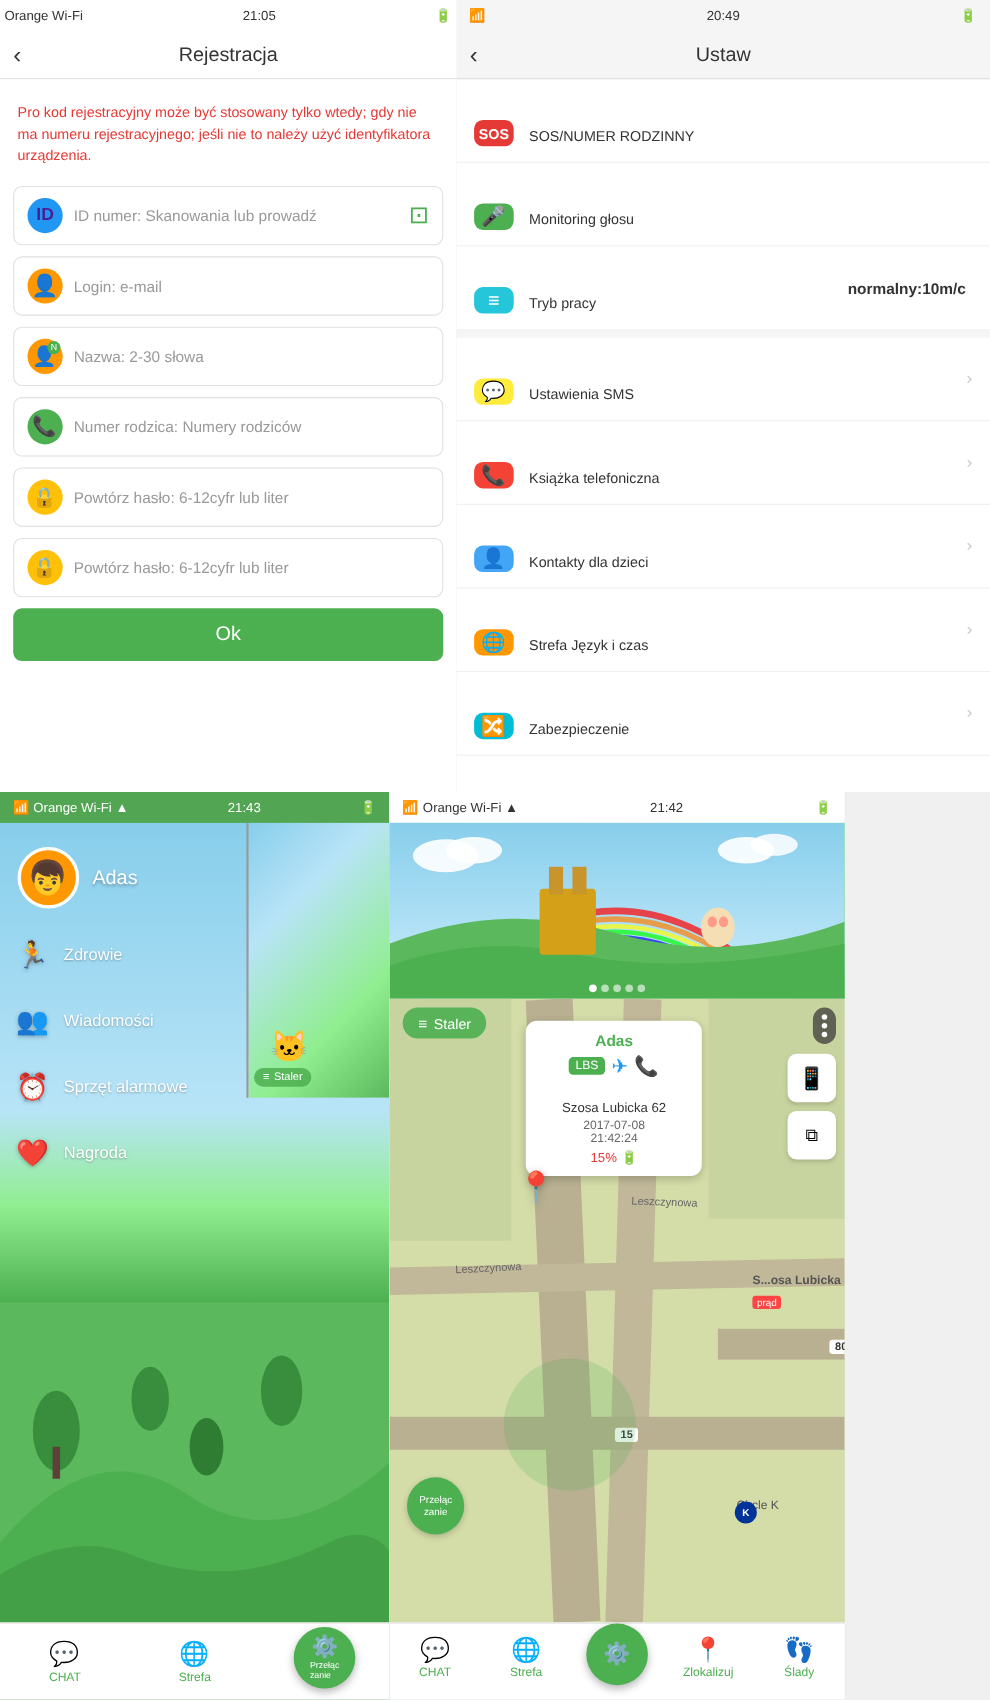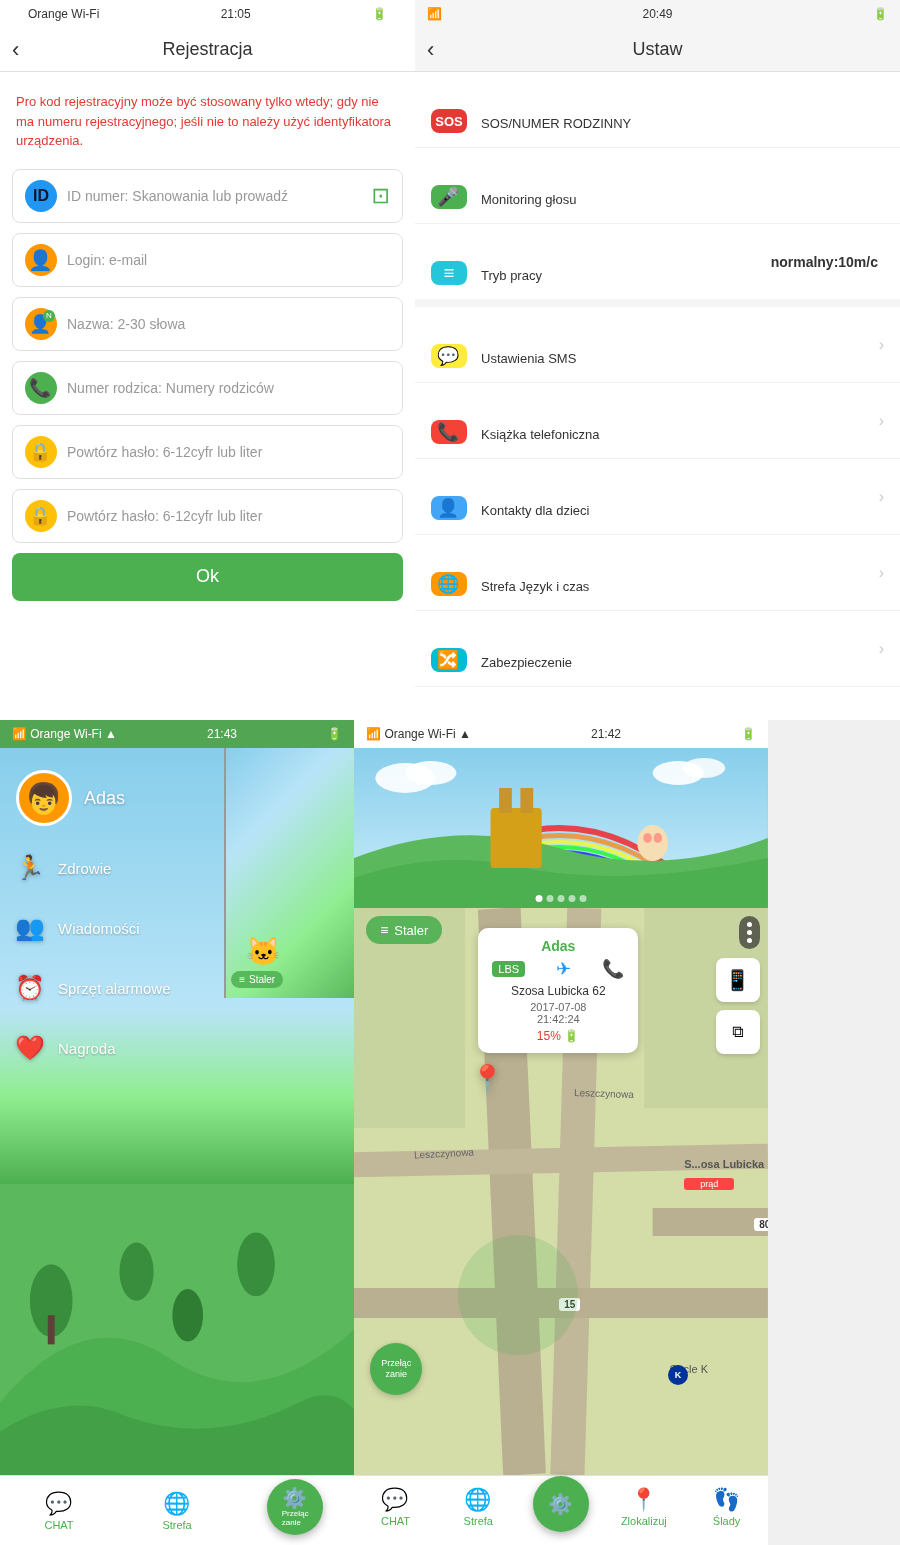--- a/index.html
+++ b/index.html
@@ -4,33 +4,33 @@
   <meta name="viewport" content="width=900">
   <style>
     * { box-sizing: border-box; margin: 0; padding: 0; }
     body { width: 900px; height: 1545px; font-family: -apple-system, 'Helvetica Neue', Arial, sans-serif; overflow: hidden; background: #f0f0f0; }
 
     
     .top-row { display: flex; width: 900px; height: 720px; }
 
     
     .screen-left { width: 415px; height: 720px; background: #fff; position: relative; overflow: hidden; }
-    .status-bar-left { height: 28px; background: #fff; display: flex; align-items: center; justify-content: space-between; padding: 0 28px; font-size: 12px; color: #333; text-align: center; }
+    .status-bar-left { height: 28px; background: #fff; display: flex; align-items: center; justify-content: space-between; padding: 0 4px; font-size: 12px; color: #333; text-align: center; }
 
     .nav-header-left { height: 44px; background: #fff; display: flex; align-items: center; justify-content: center; border-bottom: 1px solid #e0e0e0; position: relative; }
     .nav-header-left .back-btn { position: absolute; left: 12px; font-size: 22px; color: #333; }
     .nav-header-left .title { font-size: 18px; font-weight: 500; color: #333; }
 
     .reg-content { padding: 12px; }
     .reg-warning { background: #fff; padding: 8px 4px; margin-bottom: 10px; }
     .reg-warning p { color: #e53935; font-size: 13px; line-height: 1.5; }
 
     .reg-field { display: flex; align-items: center; background: #fff; border: 1px solid #e0e0e0; border-radius: 8px; padding: 10px 12px; margin-bottom: 10px; }
     .reg-field .field-icon { width: 32px; height: 32px; border-radius: 50%; display: flex; align-items: center; justify-content: center; margin-right: 10px; flex-shrink: 0; font-size: 16px; }
-    .icon-id { background: #2196F3; color: #0f172a; font-size: 11px; font-weight: bold; }
+    .icon-id { background: #2196F3; color: #4c1d95; font-size: 11px; font-weight: bold; }
     .icon-login { background: #FF9800; }
     .icon-name { background: #FF9800; }
     .icon-phone { background: #4CAF50; color: #fff; }
     .icon-lock { background: #FFC107; }
     .reg-field .field-text { color: #999; font-size: 14px; flex: 1; }
     .reg-field .field-scan { color: #4CAF50; font-size: 22px; margin-left: auto; }
 
     .lang-row { display: flex; justify-content: space-between; padding: 6px 4px; margin-bottom: 12px; font-size: 13px; color: #666; }
     .lang-row span.val { color: #4CAF50; }
 
@@ -102,21 +102,21 @@
     .banner-dots { position: absolute; bottom: 6px; left: 50%; transform: translateX(-50%); display: flex; gap: 4px; }
     .banner-dot { width: 7px; height: 7px; border-radius: 50%; background: rgba(255,255,255,0.6); }
     .banner-dot.active { background: #fff; }
 
     
     .map-area { width: 100%; height: calc(825px - 28px - 160px - 70px); background: #d0d8c0; position: relative; overflow: hidden; }
 
     
     .location-popup { position: absolute; top: 20px; left: 30%; background: #fff; border-radius: 10px; padding: 10px 14px; box-shadow: 0 2px 8px rgba(0,0,0,0.2); min-width: 160px; z-index: 20; }
     .popup-name { color: #4CAF50; font-size: 14px; font-weight: 600; text-align: center; margin-bottom: 4px; }
-    .popup-lbs { display: flex; align-items: center; justify-content: space-between; gap: 6px; margin-bottom: 4px; }
+    .popup-lbs { display: flex; align-items: center; justify-content: center; gap: 6px; margin-bottom: 20px; }
     .popup-lbs-label { background: #4CAF50; color: #fff; font-size: 11px; padding: 2px 6px; border-radius: 4px; }
     .popup-phone { color: #4CAF50; font-size: 18px; }
     .popup-address { font-size: 12px; color: #333; text-align: center; margin-bottom: 3px; }
     .popup-time { font-size: 11px; color: #666; text-align: center; margin-bottom: 4px; }
     .popup-battery { display: flex; align-items: center; justify-content: center; gap: 4px; font-size: 12px; color: #e53935; }
 
     
     .side-btns { position: absolute; right: 8px; top: 20px; display: flex; flex-direction: column; gap: 8px; z-index: 20; }
     .side-btn { width: 44px; height: 44px; background: #fff; border-radius: 8px; display: flex; align-items: center; justify-content: center; box-shadow: 0 2px 4px rgba(0,0,0,0.15); font-size: 20px; cursor: pointer; }
 
@@ -445,21 +445,21 @@
 
         <rect x="0" y="0" width="130" height="220" fill="#c8d4a0"></rect>
         <rect x="340" y="0" width="145" height="200" fill="#c8d4a0"></rect>
       </svg>
 
       <div style="position:absolute;top:240px;left:60px;font-size:10px;color:#666;font-weight:500;transform:rotate(-3deg);">Leszczynowa</div>
       <div style="position:absolute;top:180px;left:220px;font-size:10px;color:#666;font-weight:500;transform:rotate(2deg);">Leszczynowa</div>
       <div style="position:absolute;top:250px;left:330px;font-size:11px;color:#555;font-weight:600;">S...osa Lubicka</div>
       <div style="position:absolute;top:390px;left:205px;background:#fff;border-radius:3px;padding:1px 5px;font-size:10px;font-weight:bold;color:#333;">15</div>
       <div style="position:absolute;top:310px;left:400px;background:#fff;border-radius:3px;padding:1px 5px;font-size:10px;font-weight:bold;color:#333;">80</div>
-      <div style="position:absolute;top:270px;left:330px;background:#ff4444;border-radius:3px;padding:1px 16px;font-size:9px;color:#fff;">prąd</div>
+      <div style="position:absolute;top:270px;left:330px;background:#ff4444;border-radius:3px;padding:1px 4px;font-size:9px;color:#fff;">prąd</div>
 
       <div style="position:absolute;bottom:100px;right:60px;font-size:11px;color:#555;font-weight:500;">Circle K</div>
       <div style="position:absolute;bottom:90px;right:80px;background:#003399;color:#fff;border-radius:50%;width:20px;height:20px;display:flex;align-items:center;justify-content:center;font-size:9px;font-weight:bold;">K</div>
 
       <div class="green-circle" style="left:25%;bottom:120px;"></div>
 
       <div class="location-popup">
         <div class="popup-name">Adas</div>
         <div class="popup-lbs">
           <span class="popup-lbs-label">LBS</span>

